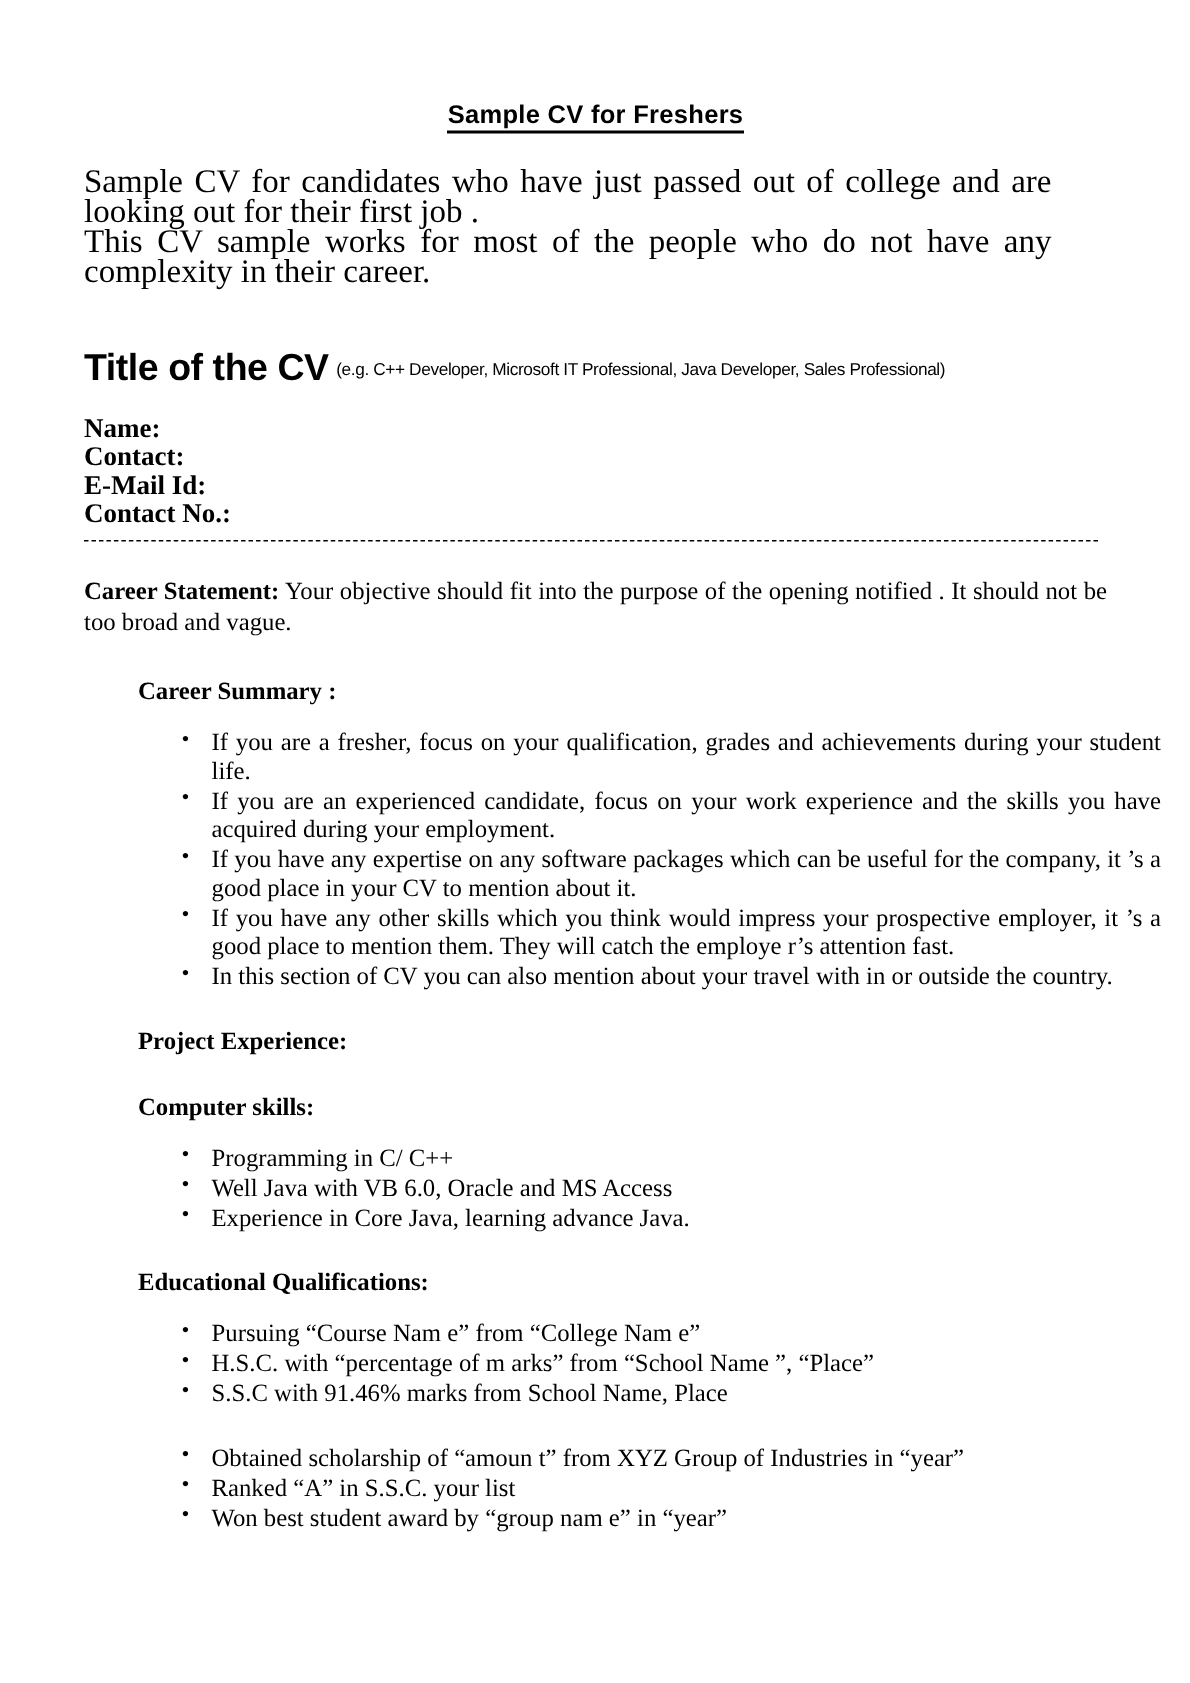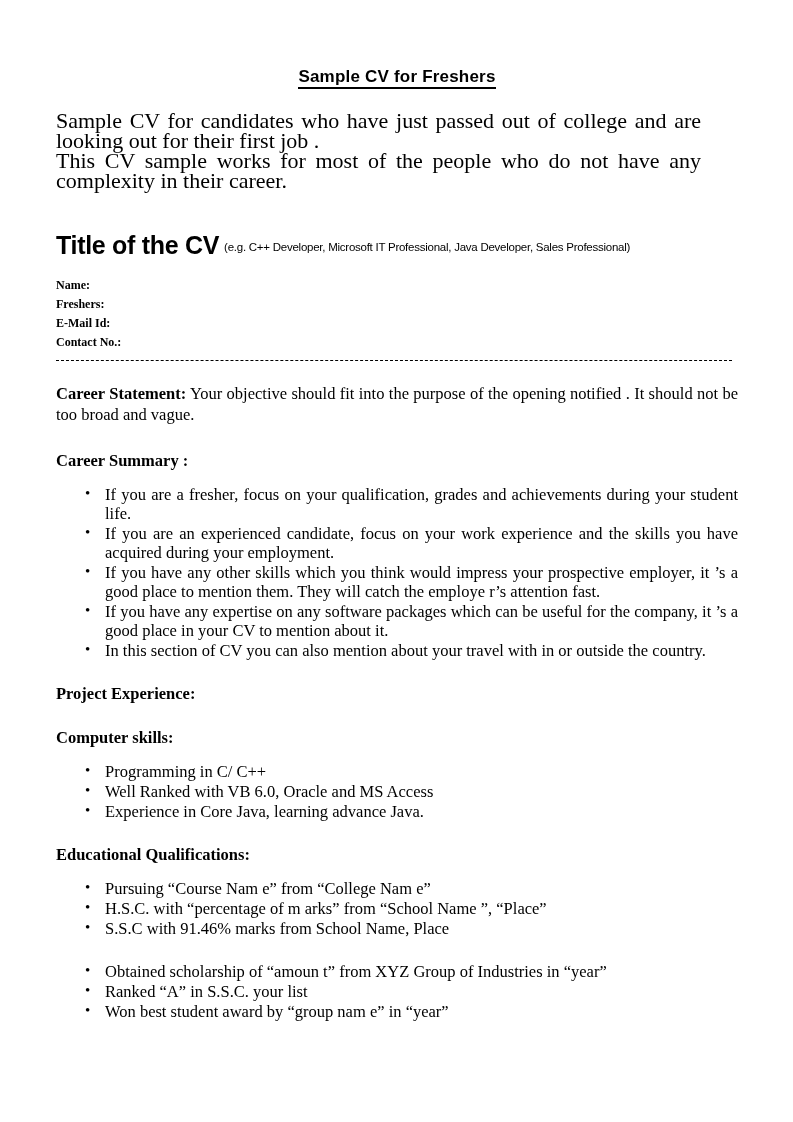--- a/index.html
+++ b/index.html
@@ -77,21 +77,21 @@
     margin-left: 5px;
   }
 
   
   .fields {
     margin: 0 0 6px 0;
   }
   .field-label {
     display: block;
     font-weight: bold;
-    font-size: 12px;
+    font-size: 18px;
     line-height: 19px;
   }
 
   .divider {
     width: 676px;
     height: 0;
     border-top: 1.6px dashed #000;
     margin: 8px 0 22px 0;
   }
 
@@ -110,20 +110,21 @@
 
   
   .section-heading {
     font-weight: bold;
     font-size: 16.5px;
     line-height: 20px;
     margin: 0 0 14px 0;
   }
   .section {
     margin-bottom: 24px;
+    margin-left: 36px;
   }
 
   
   ul.bullets {
     list-style: none;
     margin: 0;
     padding: 0;
   }
   ul.bullets li {
     position: relative;
@@ -159,49 +160,49 @@
       <span class="ln">Sample  CV for candidates who have   just passed out of college and   are looking  out for their first job  .</span>
       <span class="ln">This CV sample  works for most of the people who do not have any complexity in their career.</span>
     </p>
 
     <div class="cv-title-row">
       <span class="cv-title">Title of the CV</span><span class="cv-title-note">(e.g. C++ Developer, Microsoft IT Professional, Java Developer, Sales Professional)</span>
     </div>
 
     <div class="fields">
       <span class="field-label">Name:</span>
-      <span class="field-label">Freshers:</span>
+      <span class="field-label">Contact:</span>
       <span class="field-label">E-Mail Id:</span>
       <span class="field-label">Contact No.:</span>
     </div>
 
     <div class="divider"></div>
 
     <p class="statement"><b>Career Statement:</b><span> Your  objective   should   fit  into   the  purpose  of the  opening  notified . It should  not  be too broad and vague.</span></p>
 
     <div class="section">
       <div class="section-heading">Career Summary :</div>
       <ul class="bullets justified">
         <li>If you are  a  fresher,  focus  on your  qualification,  grades  and  achievements  during your  student  life.</li>
         <li>If you are an experienced  candidate, focus on your  work experience and  the skills you have acquired during your employment.</li>
+        <li>If you have any  expertise  on  any  software  packages  which  can  be useful for  the  company,  it    ’s a good place in your CV to mention about it.</li>
         <li>If you  have  any  other  skills  which  you  think  would  impress  your  prospective  employer, it    ’s a good place to mention them. They will catch the     employe r’s attention fast.</li>
-        <li>If you have any  expertise  on  any  software  packages  which  can  be useful for  the  company,  it    ’s a good place in your CV to mention about it.</li>
         <li>In this  section of CV you  can also  mention  about your travel  with in  or outside  the country.</li>
       </ul>
     </div>
 
     <div class="section">
       <div class="section-heading">Project Experience:</div>
     </div>
 
     <div class="section">
       <div class="section-heading">Computer skills:</div>
       <ul class="bullets">
         <li>Programming in C/ C++</li>
-        <li>Well Ranked with VB 6.0, Oracle and MS Access</li>
+        <li>Well Java with VB 6.0, Oracle and MS Access</li>
         <li>Experience in Core Java, learning advance Java.</li>
       </ul>
     </div>
 
     <div class="section">
       <div class="section-heading">Educational Qualifications:</div>
       <ul class="bullets">
         <li>Pursuing  “Course Nam e” from “College Nam e”</li>
         <li>H.S.C. with “percentage of m arks” from “School Name ”, “Place”</li>
         <li>S.S.C with 91.46% marks from School Name, Place</li>

